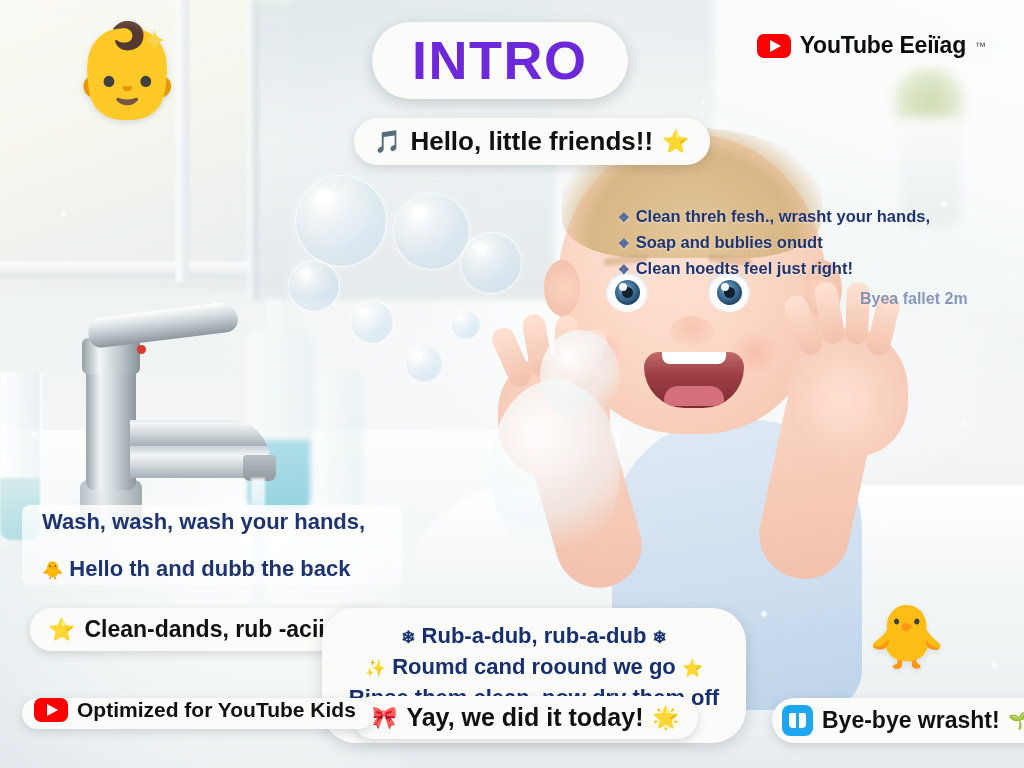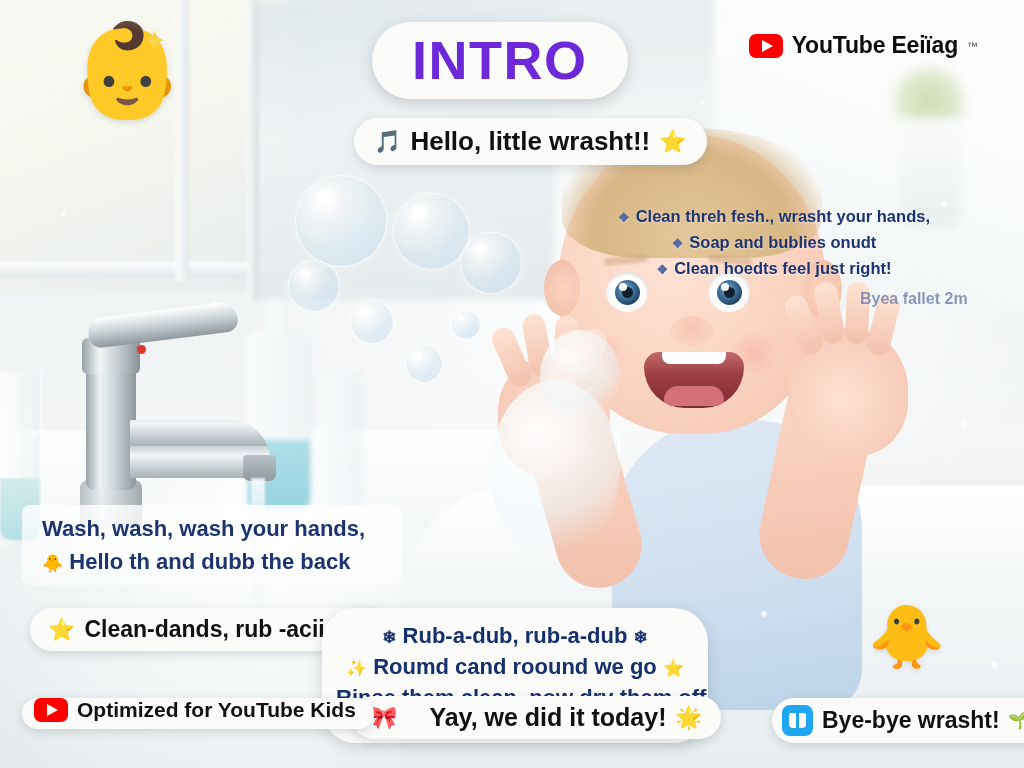--- a/index.html
+++ b/index.html
@@ -331,21 +331,21 @@
     box-shadow: 0 4px 14px rgba(50,60,70,.22);
   }
   #intro-badge .txt {
     font-size: 54px;
     letter-spacing: 1.5px;
     color: #6d28d9;
     font-weight: bold;
     line-height: 1.05;
   }
 
-  #yt-badge { right: 32px; top: 26px; padding: 6px 14px 6px 10px; background: rgba(252,252,251,.55); box-shadow:none;align-items:center;}
+  #yt-badge { right: 24px; top: 26px; padding: 6px 14px 6px 10px; background: rgba(252,252,251,.55); box-shadow:none;align-items:center;}
   #yt-badge .txt { font-size: 23px; color: #0d0d0d; letter-spacing: -0.2px; }
   #yt-badge .tm { font-size: 11px; vertical-align: super; color:#3a3a3a; }
 
   .yt-icon {
     width: 34px; height: 24px;
     background: #ff0000;
     border-radius: 7px;
     position: relative;
     flex: 0 0 auto;
   }
@@ -362,74 +362,74 @@
 
   #bullets {
     position: absolute;
     left: 618px; top: 204px;
     color: #1e3470;
     font-size: 16.5px;
     font-weight: bold;
     line-height: 25px;
     text-shadow: 0 1px 2px rgba(255,255,255,.55);
   }
-  #bullets .line { white-space: nowrap; text-align: center; }
+  #bullets .line { white-space: nowrap; }
   #bullets .bul { color:#55699f; margin-right: 6px; font-size: 13px; }
 
   #faded-line {
     position: absolute;
     left: 860px; top: 290px;
     color: #5d74a6;
     font-size: 16px;
     font-weight: bold;
     opacity: .72;
     white-space: nowrap;
     text-shadow: 0 1px 2px rgba(255,255,255,.5);
   }
 
   #wash-band {
     position: absolute;
     left: 22px; top: 505px;
     width: 380px; height: 80px;
     background: linear-gradient(180deg, rgba(255,255,255,.82), rgba(255,255,255,.55));
     border-radius: 8px;
-    display: flex; flex-direction: column; justify-content: center;
+    display: flex; flex-direction: column; justify-content: space-between;
     padding-left: 20px;
   }
   #wash-band .wl {
     color: #1d3470;
     font-size: 22px;
     font-weight: bold;
     line-height: 33px;
     white-space: nowrap;
   }
 
   #clean-hands-pill { left: 30px; top: 608px; padding: 8px 18px; }
   #clean-hands-pill .txt { font-size: 23px; }
 
   #rub-card {
     position: absolute;
     left: 322px; top: 608px;
-    width: 386px;
+    width: 424px;
     background: #fbfbf9;
     border-radius: 34px;
     padding: 12px 14px 30px 14px;
     box-shadow: 0 4px 14px rgba(60,70,80,.2);
     text-align: center;
   }
   #rub-card .rl {
     color: #16306e;
     font-size: 22px;
     font-weight: bold;
     line-height: 31px;
     white-space: nowrap;
   }
 
   #yay-pill { left: 352px; top: 696px; padding: 7px 18px; }
-  #yay-pill .txt { font-size: 25px; margin-left: 23px; }
+  #yay-pill .txt { font-size: 25px; }
 
   #yt-kids-pill { left: 22px; top: 698px; padding: 0 18px 7px 12px; }
   #yt-kids-pill .txt { font-size: 21px; }
 
   #bye-pill { left: 772px; top: 698px; padding: 7px 18px 7px 10px; }
   #bye-pill .txt { font-size: 23px; }
 
   .book-icon {
     width: 31px; height: 31px;
     border-radius: 8px;
@@ -579,21 +579,21 @@
   </div>
 
   <div class="pill" id="yt-badge">
     <span class="yt-icon"></span>
     <span class="txt">YouTube Eeiïag</span>
     <span class="tm">™</span>
   </div>
 
   <div class="pill" id="hello-pill">
     <span class="emo">🎵</span>
-    <span class="txt">Hello, little wrasht!!</span>
+    <span class="txt">Hello, little friends!!</span>
     <span class="emo">⭐</span>
   </div>
 
   <div id="bullets">
     <div class="line">
       <span class="bul">❖</span><span>Clean threh fesh., wrasht your hands,</span>
     </div>
     <div class="line">
       <span class="bul">❖</span><span>Soap and bublies onudt</span>
     </div>

